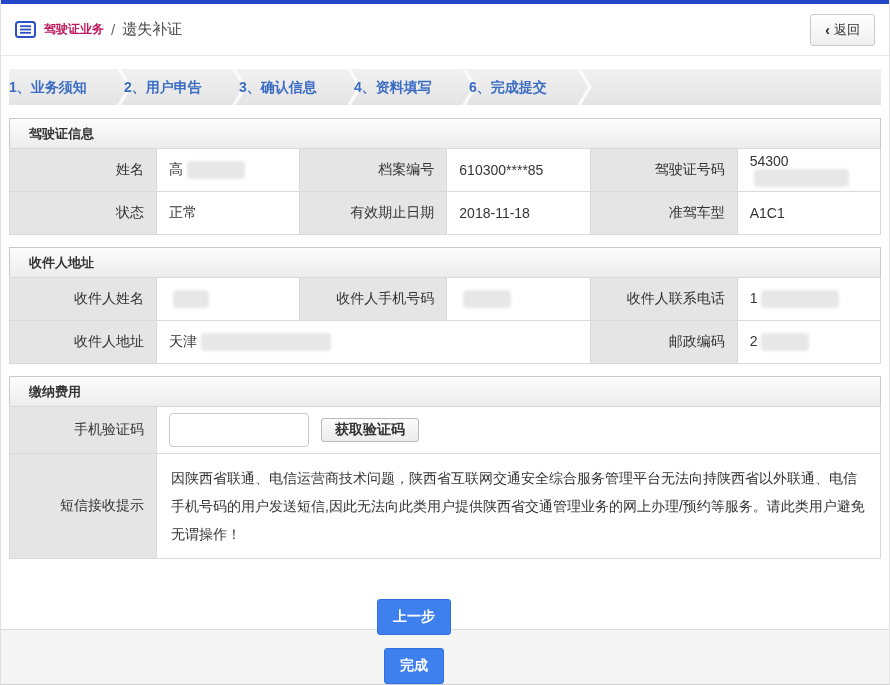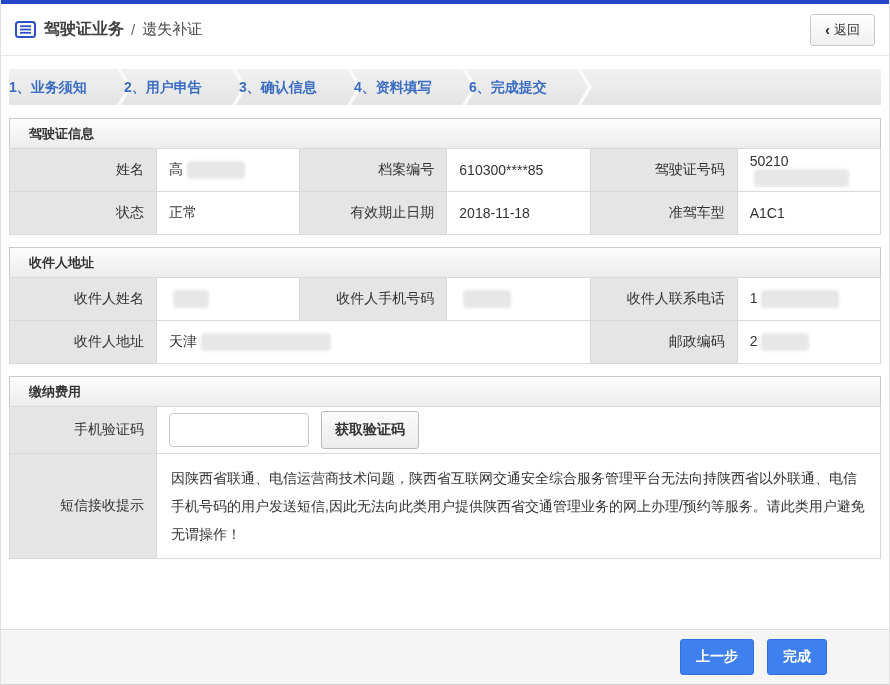--- a/index.html
+++ b/index.html
@@ -7,21 +7,21 @@
   body { font-family: "Liberation Sans", sans-serif; }
   .page { position:relative; width:890px; height:685px; background:#fff;
           border-left:1px solid #e0e0e0; border-right:1px solid #e0e0e0;
           border-bottom:1px solid #cfcfcf; overflow:hidden; }
   .topbar { height:4px; background:#2446c8; }
 
   
   .header { height:52px; display:flex; align-items:center; padding:0 14px;
             border-bottom:1px solid #e6e6e6; background:#fff; }
   .hdr-icon { width:21px; height:17px; flex:0 0 auto; }
-  .page-title { font-size:16px; font-weight:bold; color:#404040; margin-left:8px; }
+  .page-title { font-size:12px; font-weight:bold; color:#be185d; margin-left:8px; }
   .title-sep { color:#666; font-size:15px; margin:0 7px; }
   .page-subtitle { font-size:15px; color:#444; }
   .spacer { flex:1; }
   .back-btn { display:inline-flex; align-items:center; gap:4px; padding:6px 14px;
               background:linear-gradient(#ffffff,#efefef); border:1px solid #c8c8c8;
               border-radius:3px; font-size:13px; color:#333; cursor:pointer; }
   .back-btn .chev { font-weight:bold; font-size:14px; color:#222; }
 
   
   .stepbar { position:relative; margin:13px 8px 13px; height:36px; display:flex;
@@ -53,30 +53,30 @@
   td.val { background:#fff; text-align:left; padding-left:12px; }
   .censor { display:inline-block; height:18px; background:#e7e7e7; border-radius:4px;
           vertical-align:middle; margin-left:4px; filter:blur(1.5px); }
 
   
   table.grid td.tall { height:47px; }
   .fee-num { color:#e60012; font-weight:bold; font-size:17px; }
   .fee-unit { color:#555; font-size:14px; margin-left:1px; }
   .code-input { width:140px; height:34px; border:1px solid #c9c9c9; border-radius:4px;
           vertical-align:middle; padding:0 8px; font-size:14px; }
-  .code-btn { height:38px; padding:0 13px; margin-left:8px; vertical-align:middle;
+  .code-btn { height:24px; padding:0 13px; margin-left:8px; vertical-align:middle;
           background:linear-gradient(#fbfbfb,#ececec); border:1px solid #b9b9b9; border-radius:3px;
           font-size:14px; font-weight:bold; color:#333; cursor:pointer;
           font-family:"Liberation Sans",sans-serif; }
   td.notice-cell { padding:10px 14px; line-height:28px; font-size:13px; color:#c05050; }
 
   
   .footer { position:absolute; left:0; right:0; bottom:0; height:55px; background:#f5f5f5;
           border-top:1px solid #dcdcdc; display:flex; align-items:center;
-          justify-content:flex-end; padding-right:62px; gap:13px; }
+          justify-content:flex-end; padding-right:62px; gap:13px;flex-direction:column; }
   .btn-blue { background:#3e81ee; color:#fff; border:1px solid #2f72de; border-radius:3px;
           font-size:14px; font-weight:bold; padding:8px 15px; cursor:pointer;
           font-family:"Liberation Sans",sans-serif; }
 </style>
 </head>
 <body>
 
 <div class="page">
   <div class="topbar"></div>
 
@@ -119,21 +119,21 @@
           <col style="width:147px">
           <col>
         </colgroup>
       <tbody>
           <tr>
         <td class="lab">姓名</td>
         <td class="val"><span>高</span><span class="censor" style="width:58px"></span></td>
         <td class="lab">档案编号</td>
         <td class="val">610300****85</td>
         <td class="lab">驾驶证号码</td>
-        <td class="val"><span>50210</span><span class="censor" style="width:95px"></span></td>
+        <td class="val"><span>54300</span><span class="censor" style="width:95px"></span></td>
       </tr>
       <tr>
         <td class="lab">状态</td>
         <td class="val">正常</td>
         <td class="lab">有效期止日期</td>
         <td class="val">2018-11-18</td>
         <td class="lab">准驾车型</td>
         <td class="val">A1C1</td>
       </tr>
     </tbody>

